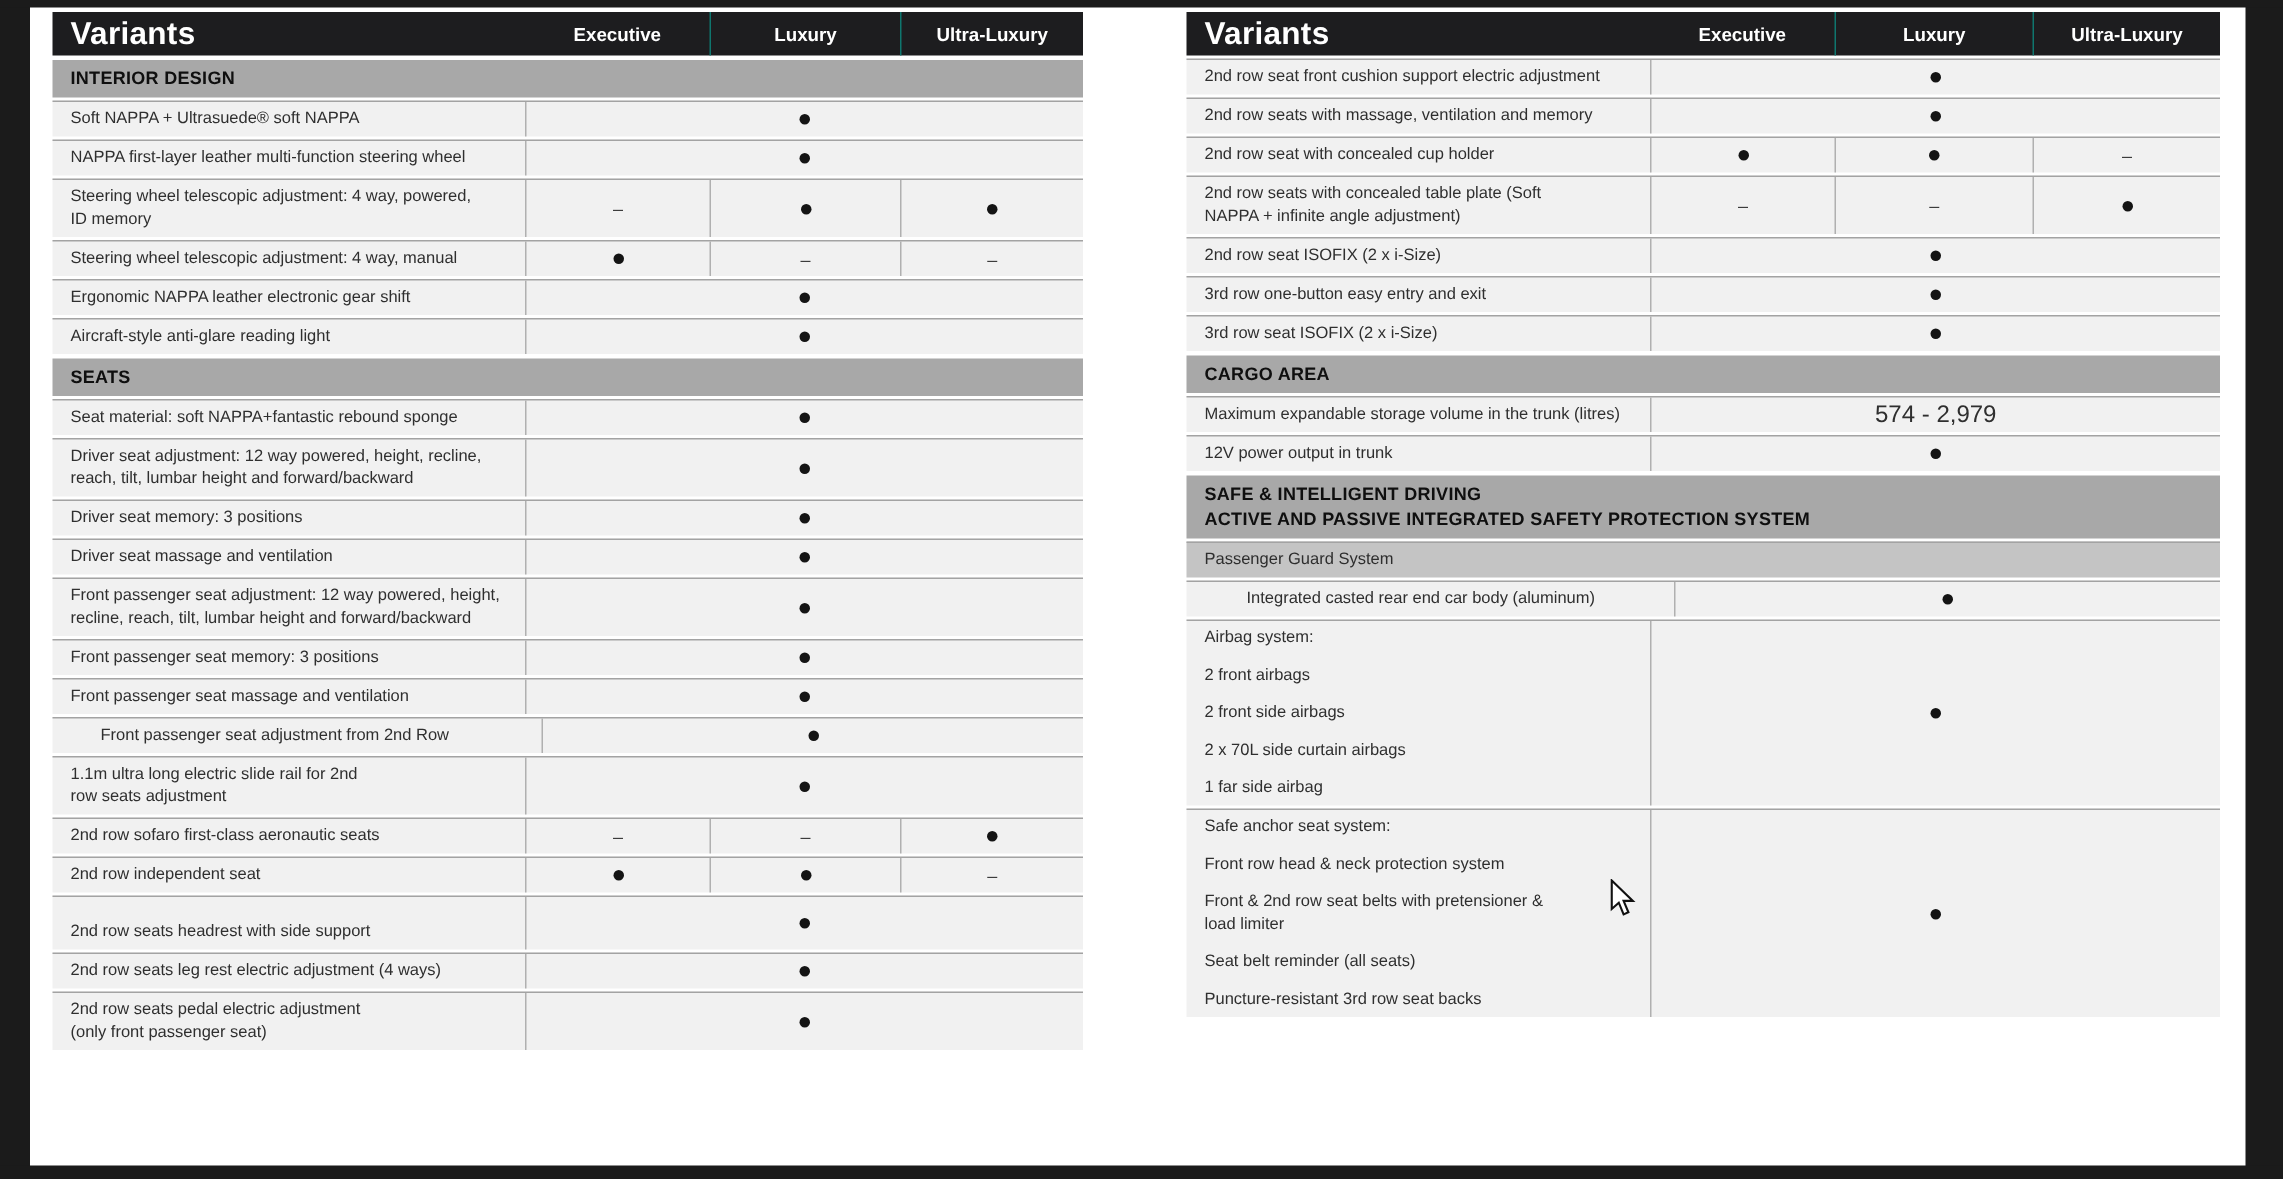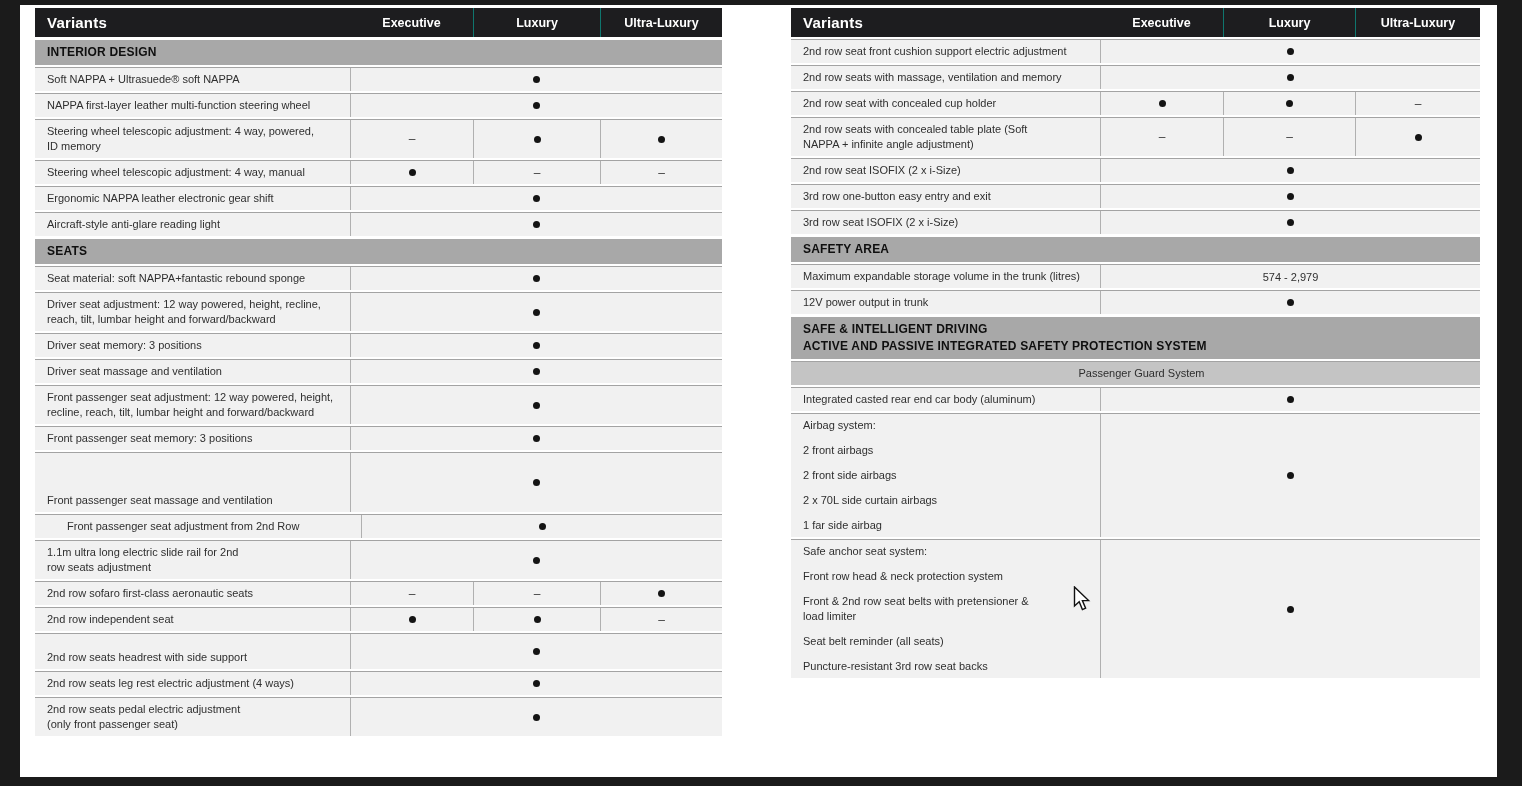--- a/index.html
+++ b/index.html
@@ -22,39 +22,39 @@
   .frame-top{position:absolute;left:0;top:0;width:100%;height:5px;background:var(--frame);z-index:5;}
   .frame-left{position:absolute;left:0;top:0;width:20px;height:100%;background:var(--frame);z-index:4;}
   .frame-right{position:absolute;right:0;top:0;width:25px;height:100%;background:var(--frame);z-index:4;}
   .frame-bottom{position:absolute;left:0;bottom:0;width:100%;height:9px;background:var(--frame);z-index:5;}
 
   .spec-table{position:absolute;top:8px;}
   #left-table{left:35px;width:687px;}
   #right-table{left:791px;width:689px;}
 
   .thead{display:flex;height:29px;background:var(--header-bg);color:#ffffff;align-items:stretch;}
-  .thead .variants{display:flex;align-items:center;padding-left:12px;font-size:15px;font-weight:bold;letter-spacing:0.2px;}
+  .thead .variants{display:flex;align-items:center;padding-left:12px;font-size:21px;font-weight:bold;letter-spacing:0.2px;}
   .thead .colh{display:flex;align-items:center;justify-content:center;font-size:12.5px;font-weight:bold;}
   .thead .colh.sep{border-left:1px solid #0f766e;}
 
   .row{width:100%;}
   .row.feature{display:flex;margin-top:2px;border-top:1px solid var(--row-line);background:var(--row-bg);}
   .row.section{margin-top:3px;background:var(--section-bg);padding:4px 0 4px 12px;}
   .row.section .sec-line{font-weight:bold;font-size:12px;line-height:17px;color:#0f0f0f;letter-spacing:0.2px;}
-  .row.subsection{margin-top:2px;border-top:1px solid var(--row-line);background:var(--subsection-bg);padding:5px 0 5px 12px;text-align:center;}
+  .row.subsection{margin-top:2px;border-top:1px solid var(--row-line);background:var(--subsection-bg);padding:5px 0 5px 12px;}
   .row.subsection .sec-line{font-size:11px;line-height:13px;color:#2e2e2e;}
 
   .label-cell{padding:4px 10px 4px 12px;font-size:11px;color:var(--text);}
   .lab-line{line-height:15px;}
   .spacer{height:10px;}
 
   .value-cell{display:flex;align-items:center;justify-content:center;border-left:1px solid var(--divider);}
   .dot{width:7px;height:7px;border-radius:50%;background:#141414;display:inline-block;}
   .dash{font-size:12px;color:#3c3c3c;line-height:12px;}
-  .val-text{font-size:11px;color:var(--text);}
+  .val-text{font-size:16px;color:var(--text);}
 
   #mouse-cursor{position:absolute;left:1073px;top:586px;z-index:9;}
 </style>
 </head>
 <body>
 
 <div class="frame-top"></div>
 <div class="frame-left"></div>
 <div class="frame-right"></div>
 <div class="frame-bottom"></div>
@@ -177,21 +177,21 @@
     </div>
     <div class="row feature">
       <div class="label-cell" style="width: 315px;">
         <div class="lab-line">Front passenger seat memory: 3 positions</div>
       </div>
       <div class="value-cell" style="width: 372px;">
         <span class="dot"></span>
       </div>
     </div>
     <div class="row feature">
-      <div class="label-cell" style="width: 315px; margin-top: 36px;">
+      <div class="label-cell" style="width: 315px;">
         <div class="lab-line">Front passenger seat massage and ventilation</div>
       </div>
       <div class="value-cell" style="width: 372px;">
         <span class="dot"></span>
       </div>
     </div>
     <div class="row feature">
       <div class="label-cell" style="width: 315px; margin-left: 20px;">
         <div class="lab-line">Front passenger seat adjustment from 2nd Row</div>
       </div>
@@ -333,21 +333,21 @@
     </div>
     <div class="row feature">
       <div class="label-cell" style="width: 309px;">
         <div class="lab-line">3rd row seat ISOFIX (2 x i-Size)</div>
       </div>
       <div class="value-cell" style="width: 380px;">
         <span class="dot"></span>
       </div>
     </div>
     <div class="row section">
-      <div class="sec-line">SAFETY AREA</div>
+      <div class="sec-line">CARGO AREA</div>
     </div>
     <div class="row feature">
       <div class="label-cell" style="width: 309px;">
         <div class="lab-line">Maximum expandable storage volume in the trunk (litres)</div>
       </div>
       <div class="value-cell" style="width: 380px;">
         <span class="val-text">574 - 2,979</span>
       </div>
     </div>
     <div class="row feature">
@@ -359,21 +359,21 @@
       </div>
     </div>
     <div class="row section">
       <div class="sec-line">SAFE &amp; INTELLIGENT DRIVING</div>
       <div class="sec-line">ACTIVE AND PASSIVE INTEGRATED SAFETY PROTECTION SYSTEM</div>
     </div>
     <div class="row subsection">
       <div class="sec-line">Passenger Guard System</div>
     </div>
     <div class="row feature">
-      <div class="label-cell" style="width: 309px;">
+      <div class="label-cell" style="width: 309px; margin-left: 28px;">
         <div class="lab-line">Integrated casted rear end car body (aluminum)</div>
       </div>
       <div class="value-cell" style="width: 380px;">
         <span class="dot"></span>
       </div>
     </div>
     <div class="row feature">
       <div class="label-cell" style="width: 309px;">
         <div class="lab-line">Airbag system:</div>
         <div class="spacer"></div>

